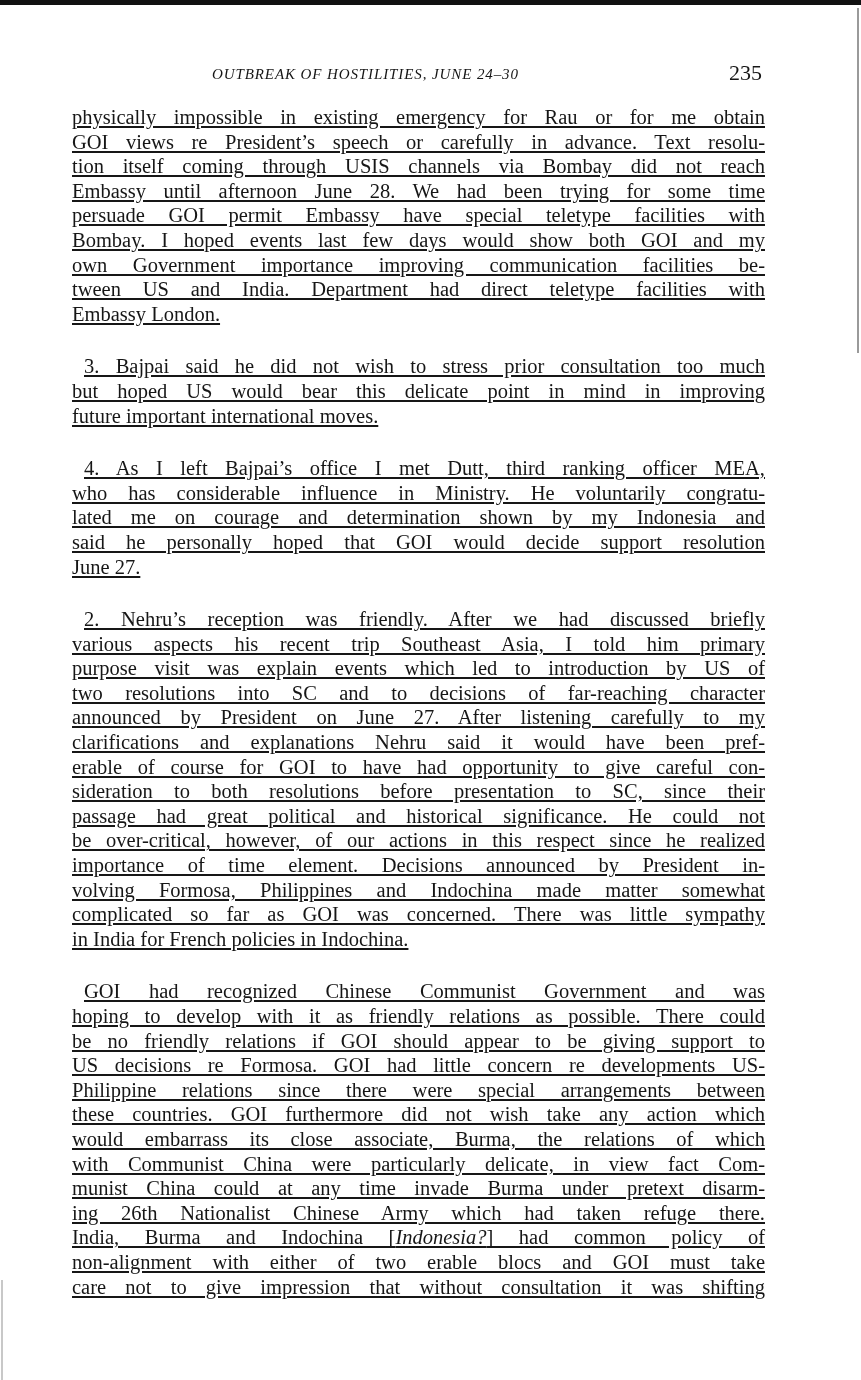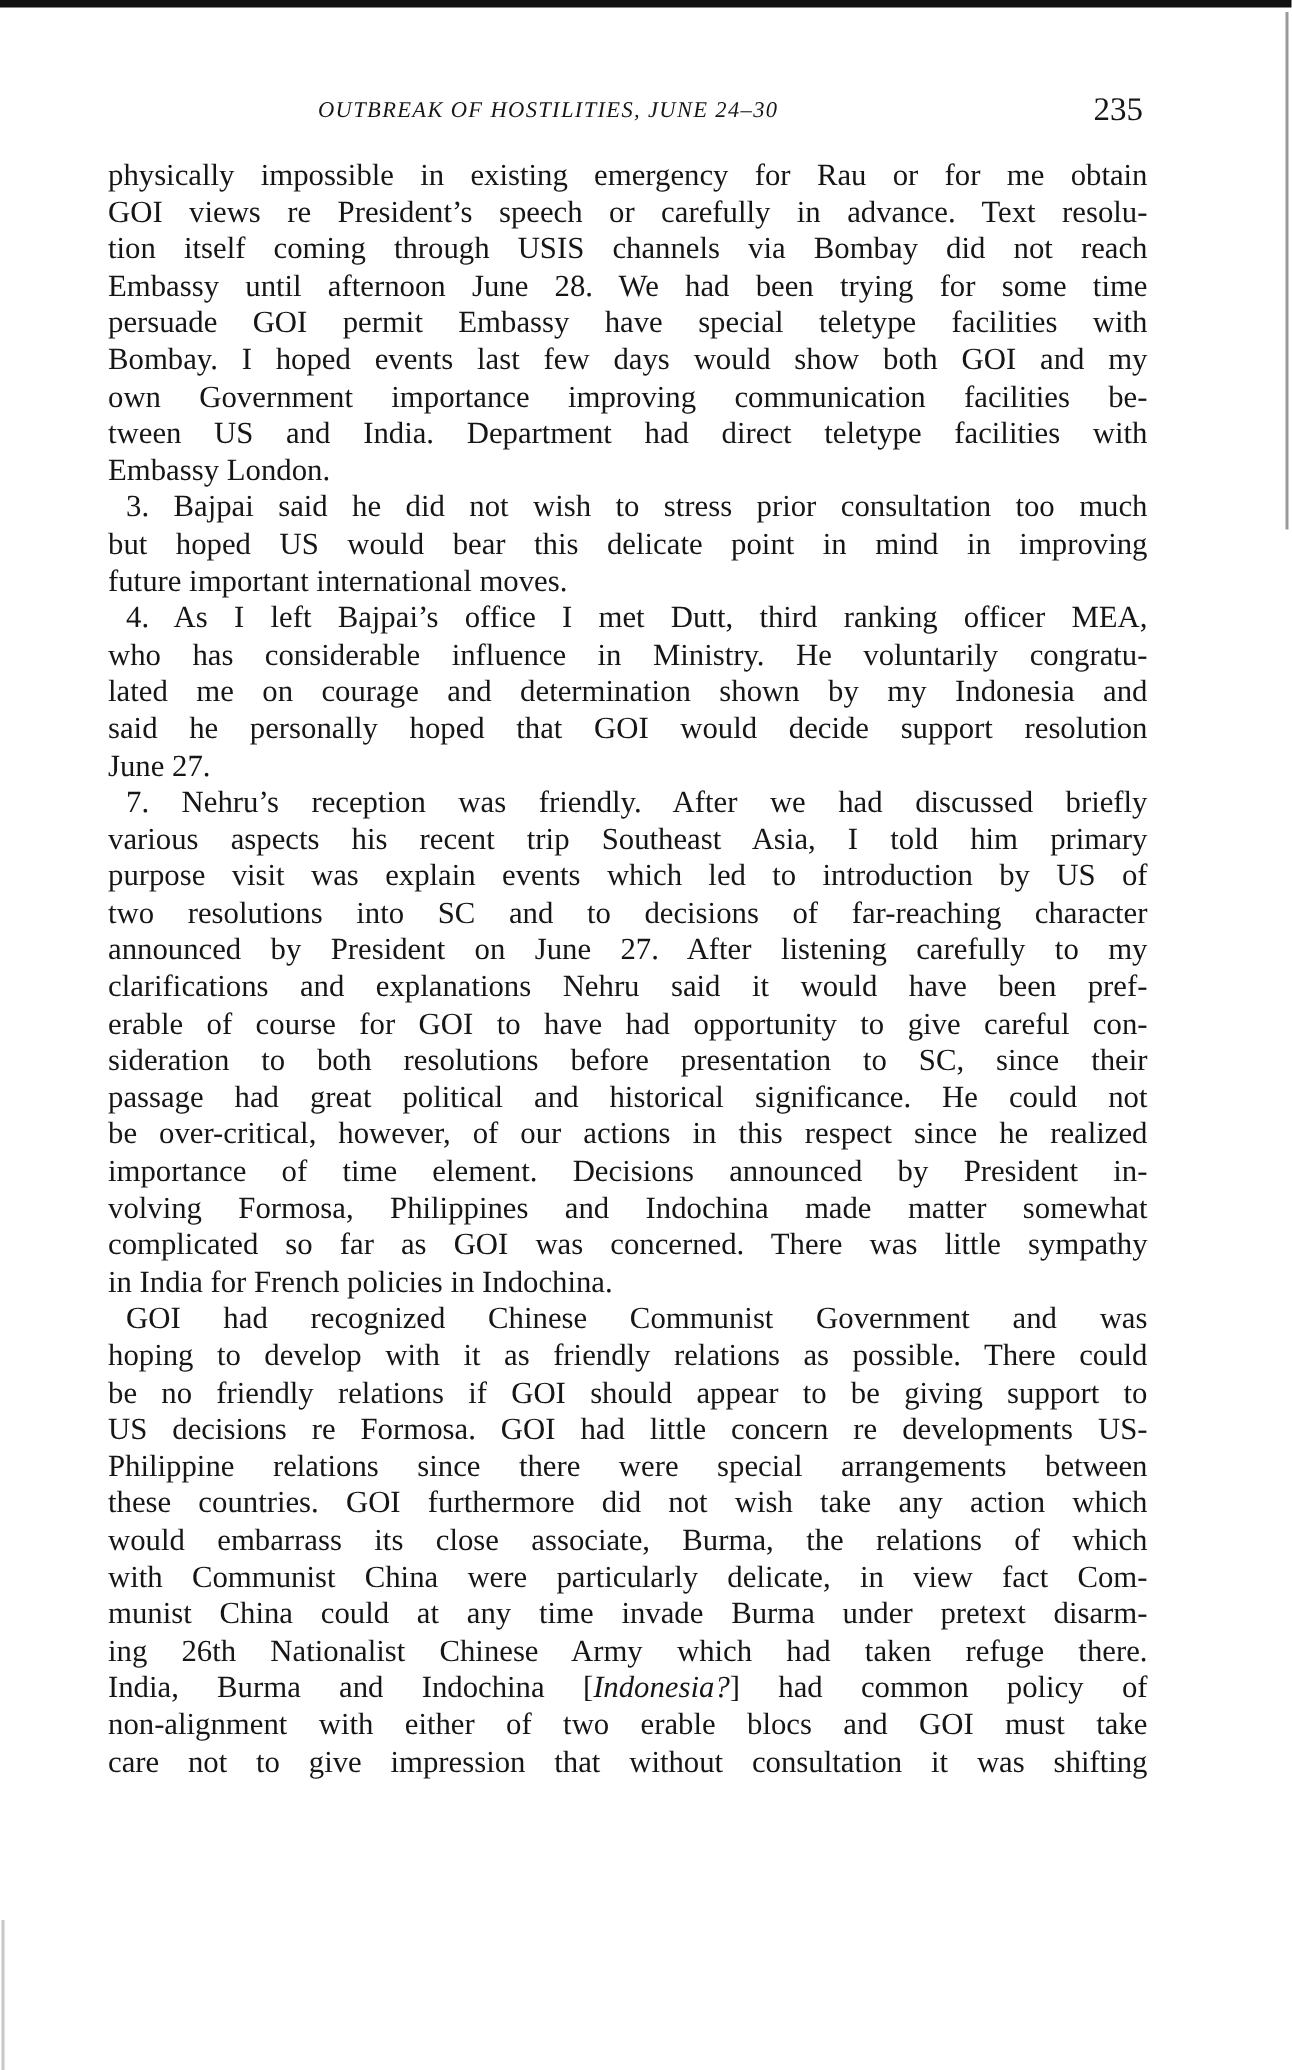--- a/index.html
+++ b/index.html
@@ -62,26 +62,28 @@
     width: 693px;
   }
   .line {
     display: block;
     height: 24.6px;
     line-height: 24.6px;
     font-size: 20.5px;
     white-space: nowrap;
     text-align: justify;
     text-align-last: justify;
+    text-decoration: underline;
   }
   .line.last {
     text-align-last: left;
   }
   .line.indent {
     padding-left: 12px;
+    margin-top: 28px;
   }
   .line .it {
     font-style: italic;
   }
 </style>
 </head>
 <body>
 
 <div class="top-edge"></div>
 <div class="right-edge"></div>
@@ -114,21 +116,21 @@
 
   <div>
     <span class="line indent">4. As I left Bajpai’s office I met Dutt, third ranking officer MEA,</span>
     <span class="line">who has considerable influence in Ministry. He voluntarily congratu-</span>
     <span class="line">lated me on courage and determination shown by my Indonesia and</span>
     <span class="line">said he personally hoped that GOI would decide support resolution</span>
     <span class="line last">June 27.</span>
   </div>
 
   <div>
-    <span class="line indent">7. Nehru’s reception was friendly. After we had discussed briefly</span>
+    <span class="line indent">2. Nehru’s reception was friendly. After we had discussed briefly</span>
     <span class="line">various aspects his recent trip Southeast Asia, I told him primary</span>
     <span class="line">purpose visit was explain events which led to introduction by US of</span>
     <span class="line">two resolutions into SC and to decisions of far-reaching character</span>
     <span class="line">announced by President on June 27. After listening carefully to my</span>
     <span class="line">clarifications and explanations Nehru said it would have been pref-</span>
     <span class="line">erable of course for GOI to have had opportunity to give careful con-</span>
     <span class="line">sideration to both resolutions before presentation to SC, since their</span>
     <span class="line">passage had great political and historical significance. He could not</span>
     <span class="line">be over-critical, however, of our actions in this respect since he realized</span>
     <span class="line">importance of time element. Decisions announced by President in-</span>

